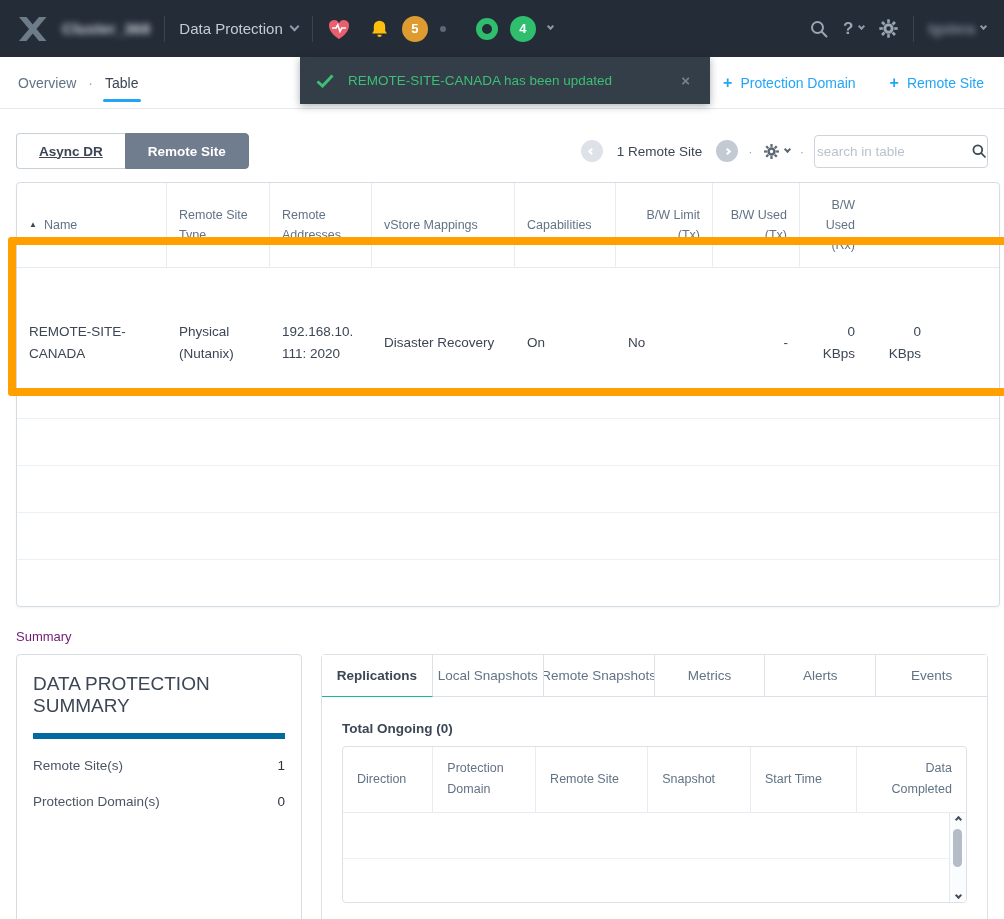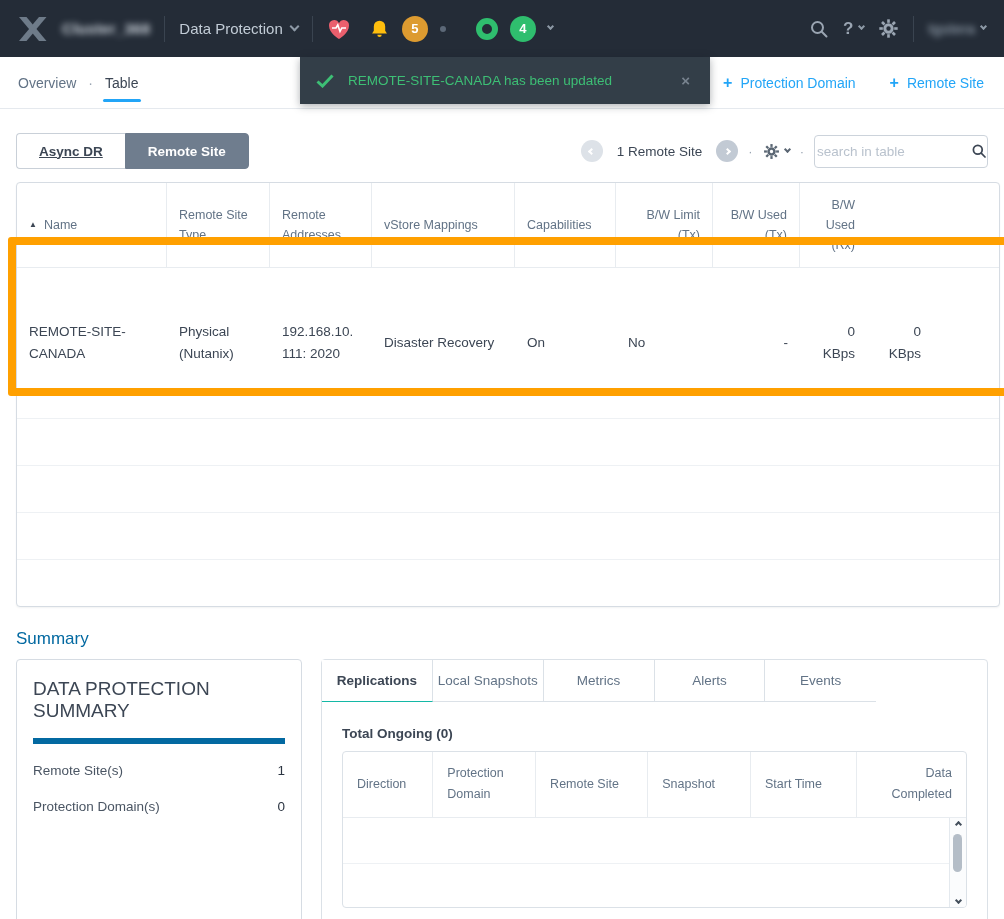--- a/index.html
+++ b/index.html
@@ -112,21 +112,21 @@
     min-height:150px; line-height:1.65; word-break:break-word;
   }
   .tbody .cell.brk { word-break:break-all; }
   .empty-row { height:47px; border-top:1px solid #eef1f4; }
   .highlight-ring {
     position:absolute; left:-9px; right:-13px; top:54px; height:159px;
     border:8px solid #ffa000; border-radius:3px; pointer-events:none; z-index:5;
   }
 
   
-  .summary-label { margin:22px 16px 10px 16px; color:#0369a1; font-size:17px; }
+  .summary-label { margin:22px 16px 10px 16px; color:#701a75; font-size:13px; }
   .bottom { display:flex; gap:19px; padding:0 16px; align-items:flex-start; }
   .sum-card {
     width:286px; height:289px; border:1px solid #d6dce3; border-radius:4px; background:#fff; padding:18px 16px;
   }
   .sum-title { font-size:19px; color:#3c4654; padding-bottom:16px; border-bottom:6px solid #0369a1; }
   .sum-row { display:flex; align-items:center; padding:13px 0 2px 0; margin-top:6px; }
   .sum-row .lbl { font-size:13.5px; color:#4a5563; flex:1; }
   .sum-row .val { font-size:13.5px; color:#2c3542; }
   .detail-panel { flex:1; border:1px solid #dbe1e7; border-radius:4px 4px 0 0; background:#fff; min-width:0; }
   .detail-tabs { display:grid; grid-template-columns:repeat(6,1fr); }
@@ -334,20 +334,21 @@
     <div class="sum-row">
       <span class="lbl">Protection Domain(s)</span>
       <span class="val">0</span>
     </div>
   </div>
 
   <div class="detail-panel">
     <div class="detail-tabs">
       <div class="dtab active">Replications</div>
       <div class="dtab">Local Snapshots</div>
+      <div class="dtab">Remote Snapshots</div>
       <div class="dtab">Metrics</div>
       <div class="dtab">Alerts</div>
       <div class="dtab">Events</div>
     </div>
 
     <div class="detail-content">
       <div class="sect-title">Total Ongoing (0)</div>
 
       <div class="inner-table">
         <div class="inner-head ongoing-head">

